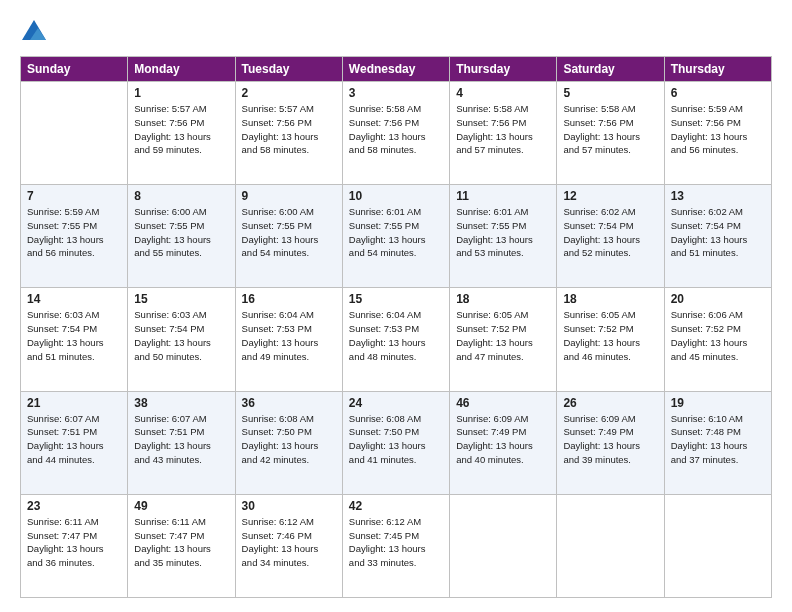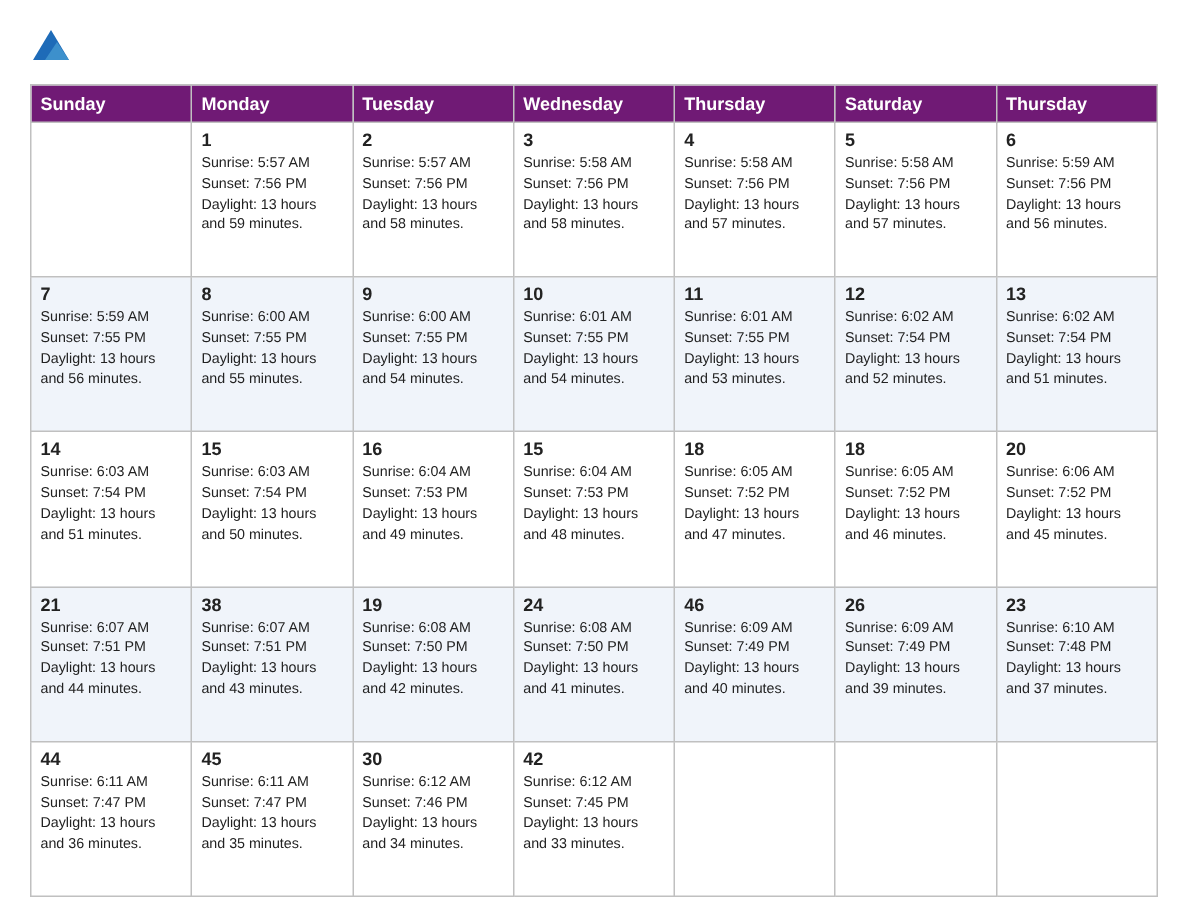--- a/index.html
+++ b/index.html
@@ -228,47 +228,47 @@
         <tr>
           <td>
             <span class="day-num">21</span>
             <div class="day-info">Sunrise: 6:07 AM<br>Sunset: 7:51 PM<br>Daylight: 13 hours<br>and 44 minutes.</div>
           </td>
           <td>
             <span class="day-num">38</span>
             <div class="day-info">Sunrise: 6:07 AM<br>Sunset: 7:51 PM<br>Daylight: 13 hours<br>and 43 minutes.</div>
           </td>
           <td>
-            <span class="day-num">19</span>
+            <span class="day-num">36</span>
             <div class="day-info">Sunrise: 6:08 AM<br>Sunset: 7:50 PM<br>Daylight: 13 hours<br>and 42 minutes.</div>
           </td>
           <td>
             <span class="day-num">24</span>
             <div class="day-info">Sunrise: 6:08 AM<br>Sunset: 7:50 PM<br>Daylight: 13 hours<br>and 41 minutes.</div>
           </td>
           <td>
             <span class="day-num">46</span>
             <div class="day-info">Sunrise: 6:09 AM<br>Sunset: 7:49 PM<br>Daylight: 13 hours<br>and 40 minutes.</div>
           </td>
           <td>
             <span class="day-num">26</span>
             <div class="day-info">Sunrise: 6:09 AM<br>Sunset: 7:49 PM<br>Daylight: 13 hours<br>and 39 minutes.</div>
           </td>
           <td>
+            <span class="day-num">19</span>
+            <div class="day-info">Sunrise: 6:10 AM<br>Sunset: 7:48 PM<br>Daylight: 13 hours<br>and 37 minutes.</div>
+          </td>
+        </tr>
+        <tr>
+          <td>
             <span class="day-num">23</span>
-            <div class="day-info">Sunrise: 6:10 AM<br>Sunset: 7:48 PM<br>Daylight: 13 hours<br>and 37 minutes.</div>
-          </td>
-        </tr>
-        <tr>
-          <td>
-            <span class="day-num">44</span>
             <div class="day-info">Sunrise: 6:11 AM<br>Sunset: 7:47 PM<br>Daylight: 13 hours<br>and 36 minutes.</div>
           </td>
           <td>
-            <span class="day-num">45</span>
+            <span class="day-num">49</span>
             <div class="day-info">Sunrise: 6:11 AM<br>Sunset: 7:47 PM<br>Daylight: 13 hours<br>and 35 minutes.</div>
           </td>
           <td>
             <span class="day-num">30</span>
             <div class="day-info">Sunrise: 6:12 AM<br>Sunset: 7:46 PM<br>Daylight: 13 hours<br>and 34 minutes.</div>
           </td>
           <td>
             <span class="day-num">42</span>
             <div class="day-info">Sunrise: 6:12 AM<br>Sunset: 7:45 PM<br>Daylight: 13 hours<br>and 33 minutes.</div>
           </td>

